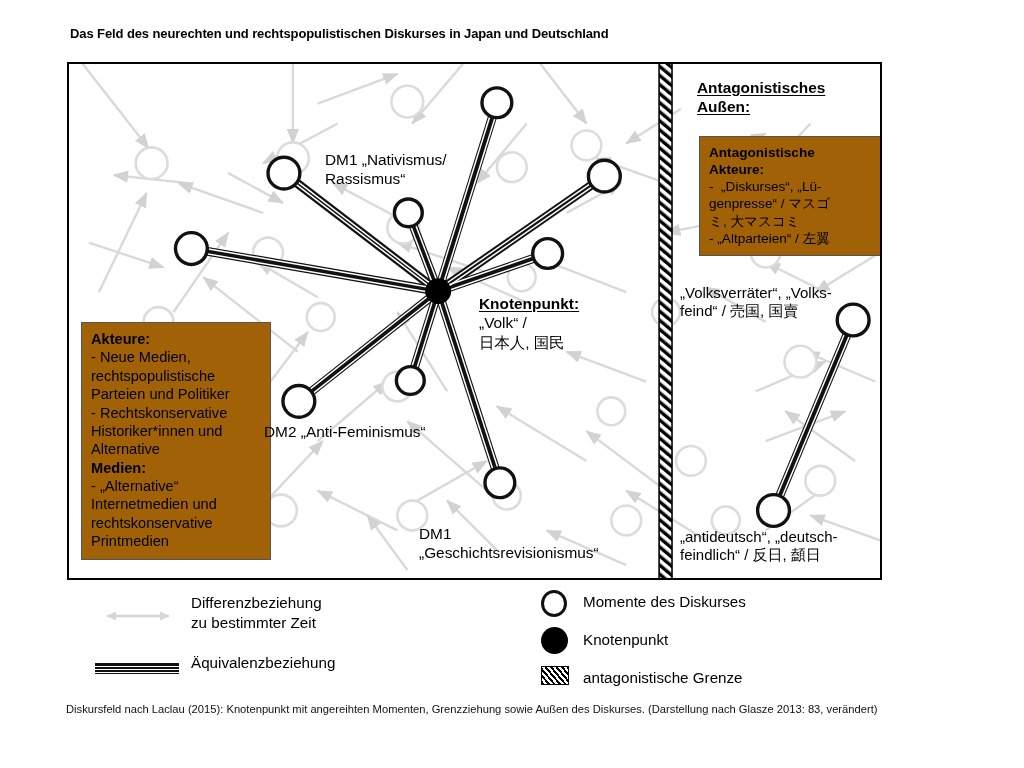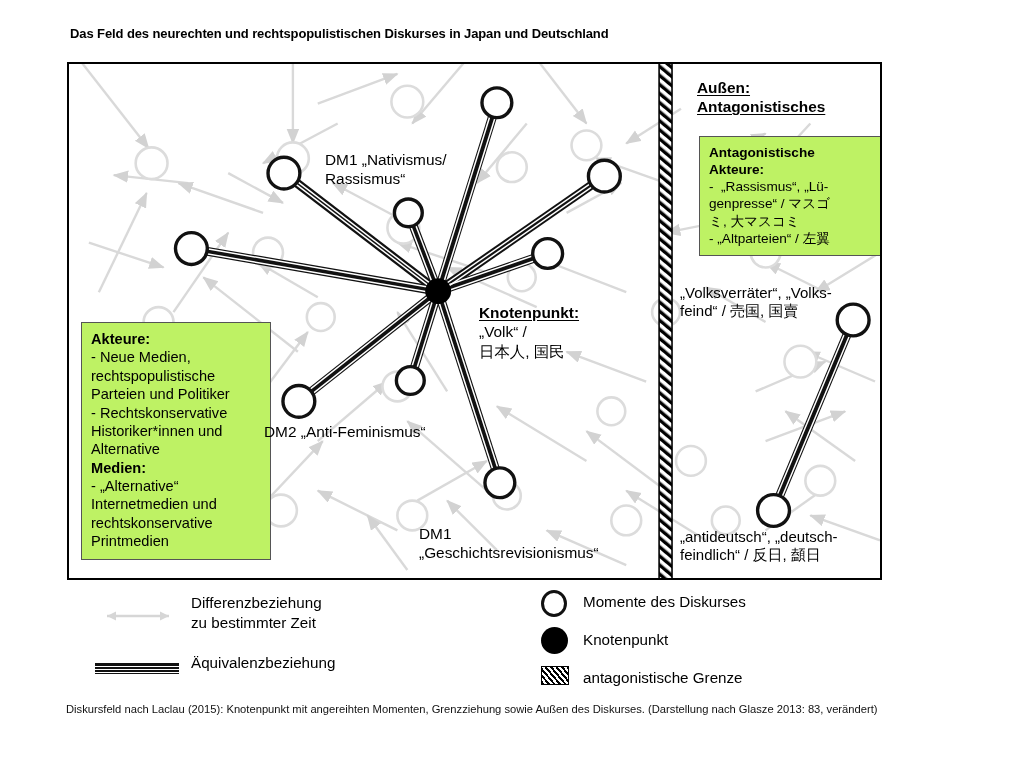--- a/index.html
+++ b/index.html
@@ -31,21 +31,21 @@
   }
   #svg-canvas{
     position:absolute; left:0; top:0;
     width:100%; height:100%;
   }
 
   
   .info-box{
     position:absolute;
     border:1.6px solid #555;
-    background:#bef264;
+    background:#a16207;
     box-sizing:border-box;
     padding:7px 9px 8px 9px;
     line-height:1.26;
   }
   #akteure-box{
     left:12px; top:258px;
     width:190px;
     font-size:14.6px;
   }
   #antag-akteure-box{
@@ -85,21 +85,20 @@
     position:absolute;
     left:410px; top:230px;
     font-size:15.4px;
     line-height:1.25;
   }
   #knotenpunkt-label .kp-head{
     font-weight:bold;
     text-decoration:underline;
     text-underline-offset:2px;
     display:block;
-    margin-top:9px;
   }
   #knotenpunkt-label .kp-l2,
   #knotenpunkt-label .kp-l3{display:block;}
 
   
   #legend{
     position:absolute;
     left:67px; top:588px;
     width:880px; height:100px;
   }
@@ -331,28 +330,28 @@
     <div class="box-line">Historiker*innen und</div>
     <div class="box-line">Alternative</div>
     <div class="box-head box-line">Medien:</div>
     <div class="box-line">- „Alternative“</div>
     <div class="box-line">Internetmedien und</div>
     <div class="box-line">rechtskonservative</div>
     <div class="box-line">Printmedien</div>
   </div>
 
   <div id="antag-aussen-title">
+    <span>Antagonistisches</span>
     <span>Außen:</span>
-    <span>Antagonistisches</span>
   </div>
 
   <div class="info-box" id="antag-akteure-box">
     <div class="box-head box-line">Antagonistische</div>
     <div class="box-head box-line">Akteure:</div>
-    <div class="box-line">-  „Rassismus“, „Lü-</div>
+    <div class="box-line">-  „Diskurses“, „Lü-</div>
     <div class="box-line">genpresse“ / マスゴ</div>
     <div class="box-line">ミ, 大マスコミ</div>
     <div class="box-line">- „Altparteien“ / 左翼</div>
   </div>
 
   <div class="graph-label" id="lbl-dm1-nativismus">DM1 „Nativismus/
 Rassismus“</div>
   <div class="graph-label" id="lbl-dm2-anti">DM2 „Anti-Feminismus“</div>
   <div class="graph-label" id="lbl-dm1-gesch">DM1
    „Geschichtsrevisionismus“</div>

